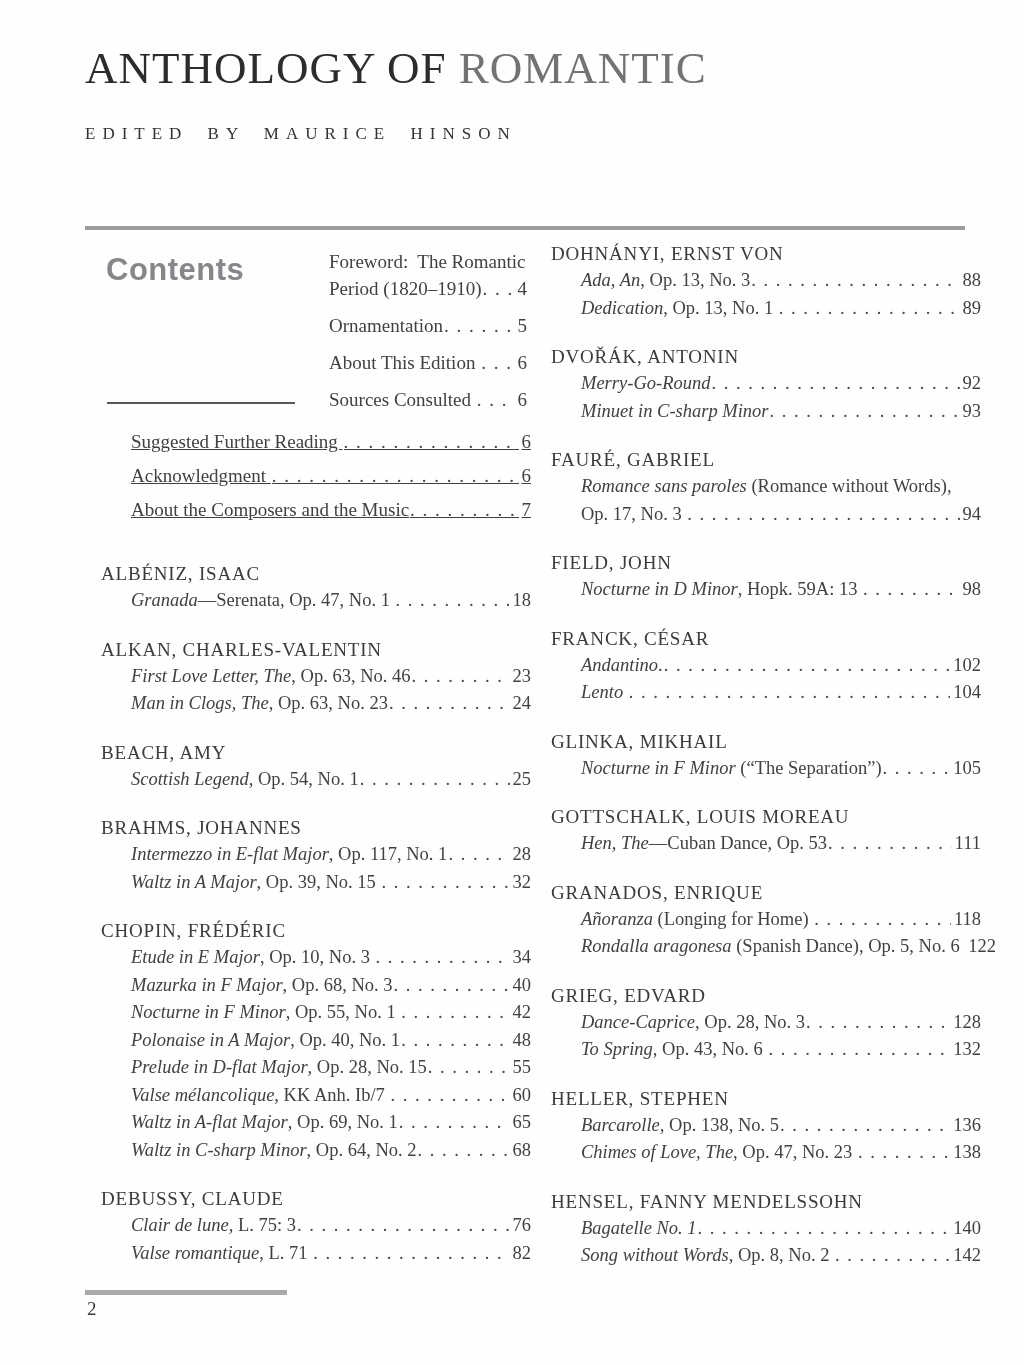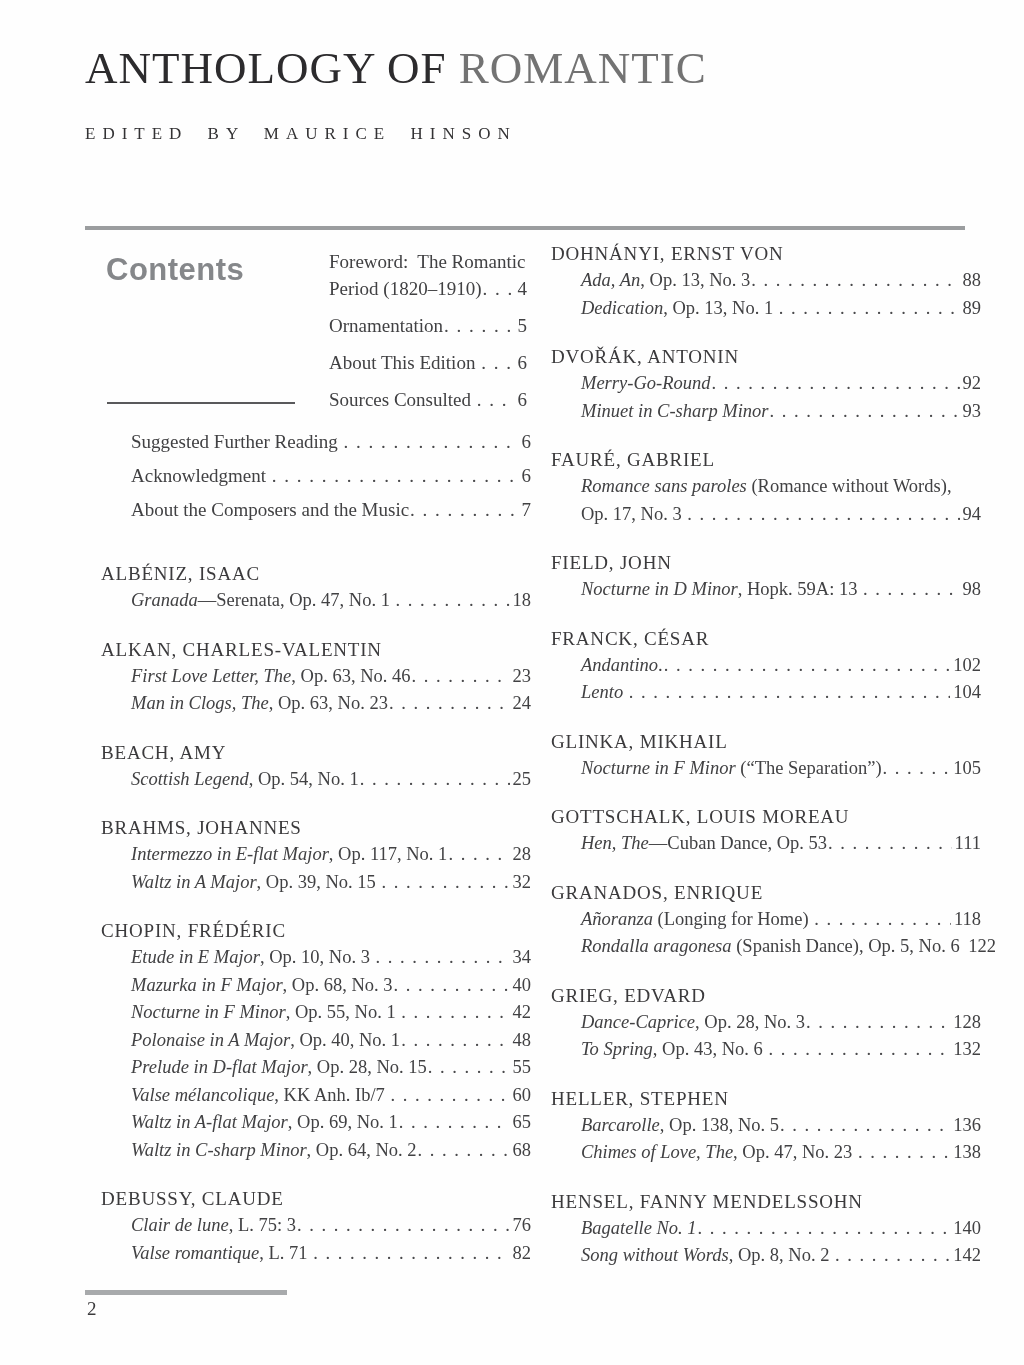--- a/index.html
+++ b/index.html
@@ -74,21 +74,21 @@
     flex:1 1 0; min-width:0;
     overflow:hidden; white-space:nowrap;
     margin:0 3px 0 1px;
     color:#4a4a4c;
   }
   .dots::after {
     content:". . . . . . . . . . . . . . . . . . . . . . . . . . . . . . . . . . . . . . . . . . . . . . . . . . . . . . . . . . . . . . . . . . . . . . . .";
     letter-spacing:1.5px;
   }
 
-  .fm2 { margin-top:12px; }
+  .fm2 { margin-top:12px;text-decoration:underline; }
   .fm2 .row { padding-left:30px; margin-bottom:7px; }
 
   
   .section { margin-bottom:21px; }
   .col-left .section.first { margin-top:37px; }
   .composer {
     margin:0;
     font-size:19px; font-weight:normal;
     letter-spacing:0.8px;
     line-height:27px;

